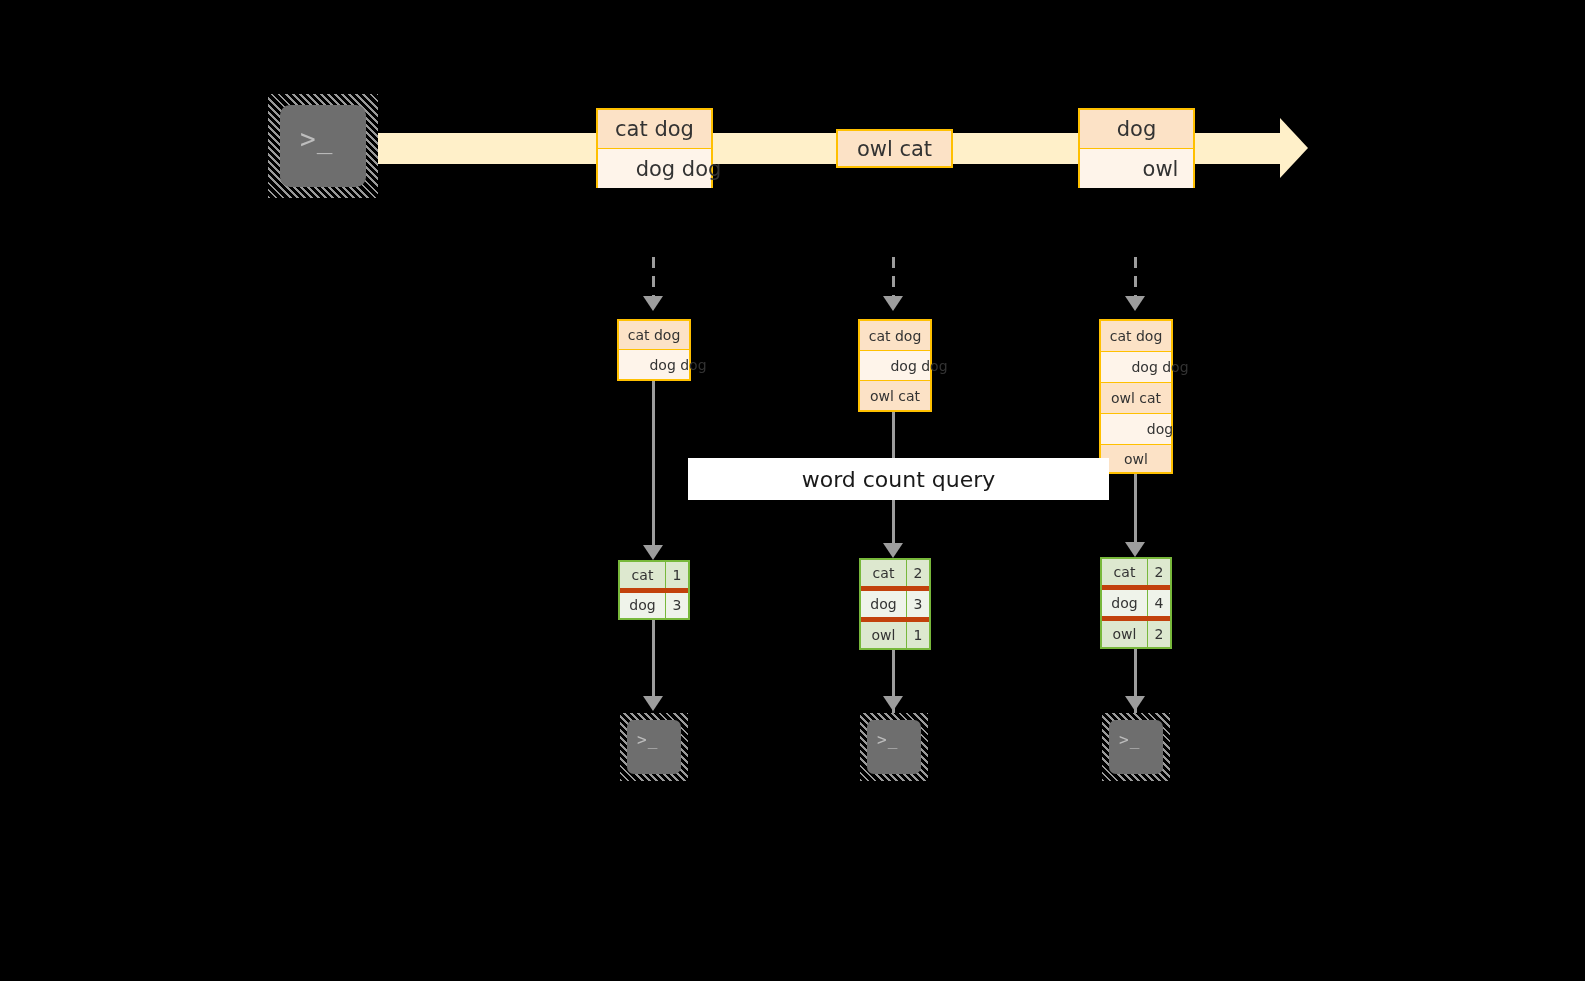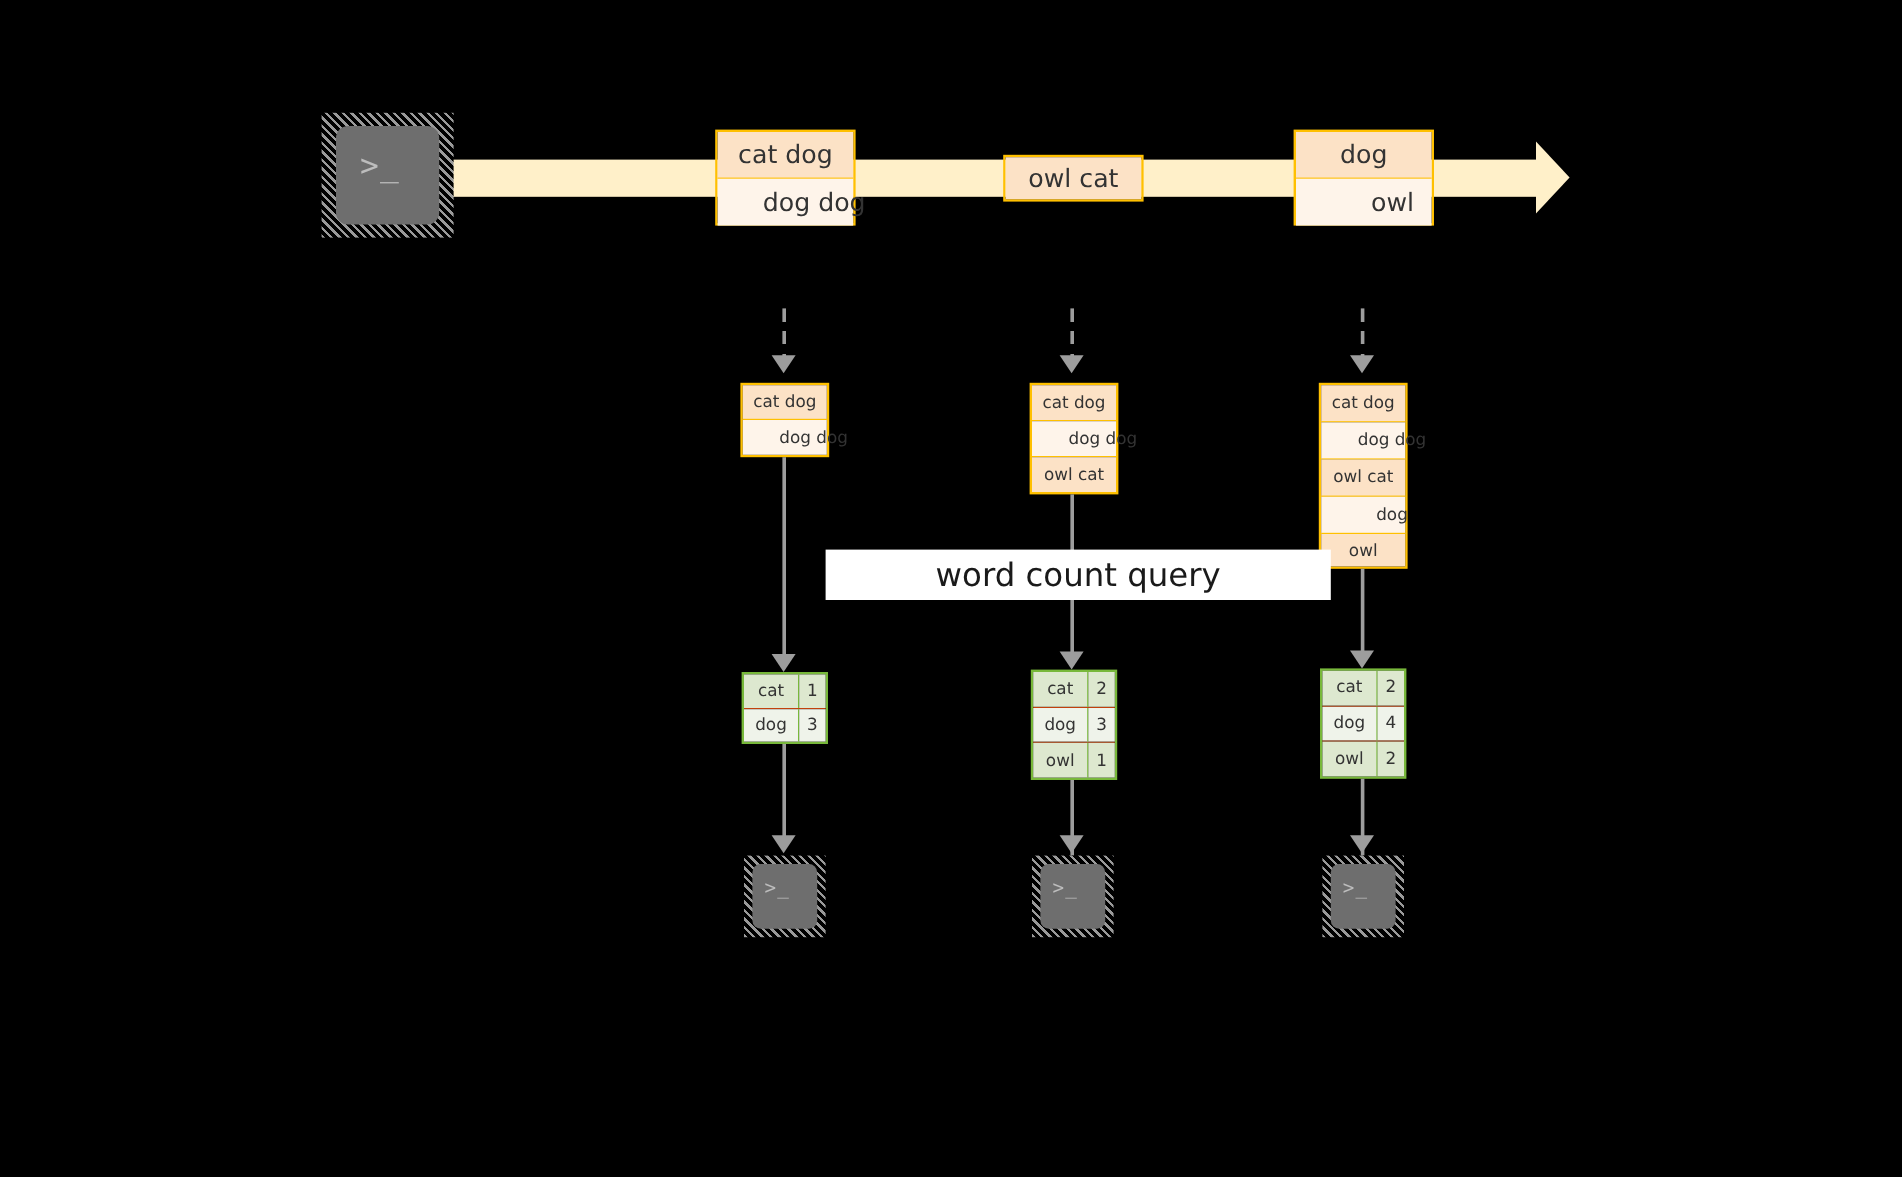--- a/index.html
+++ b/index.html
@@ -33,21 +33,21 @@
     box-sizing:border-box;display:flex;align-items:center;justify-content:center;
     color:#333;white-space:nowrap;
     border-bottom:1px solid #FFC000;
   }
   .obox .cell:last-child{border-bottom:none;}
   .cell.dark{background:#FCE2C6;}
   .cell.light{background:#FEF4EA;padding-left:48px;}
 
   
   .gbox{position:absolute;box-sizing:border-box;border:2px solid #78B83B;display:flex;flex-direction:column;}
-  .gbox .grow{display:flex;flex:1;border-bottom:1px solid #c2410c;}
+  .gbox .grow{display:flex;flex:1;border-bottom:5px solid #c2410c;}
   .gbox .grow:last-child{border-bottom:none;}
   .gbox .gc{box-sizing:border-box;display:flex;align-items:center;justify-content:center;color:#333;}
   .gbox .gc.k{border-right:1px solid #78B83B;}
   .grow.dark .gc{background:#DDE8CF;}
   .grow.light .gc{background:#EFF3EA;}
 
   
   .vline{position:absolute;background:#9d9d9d;width:3px;}
   .vdash{position:absolute;width:3px;
     background:repeating-linear-gradient(to bottom,#9d9d9d 0 11px,transparent 11px 19px);}
@@ -188,16 +188,16 @@
   <div class="vline" style="left:1134px;top:649px;height:64px;"></div>
   <div class="vhead" style="left:1125px;top:696px;"></div>
 
   <div class="term" style="left:1102px;top:713px;width:68px;height:68px;">
     <div class="hatch"></div>
     <div class="body" style="left:7px;top:7px;width:54px;height:54px;border-radius:7px;"></div>
     <div class="glyph" style="left:17px;top:19px;font-size:16px;">&gt;_</div>
   </div>
 
   <div class="labelband" style="left:688px;top:458px;width:421px;height:42px;">
-    <span style="font-size:27px;">word count query</span>
+    <span style="font-size:22px;">word count query</span>
   </div>
 
 </div>
 
 </body></html>

